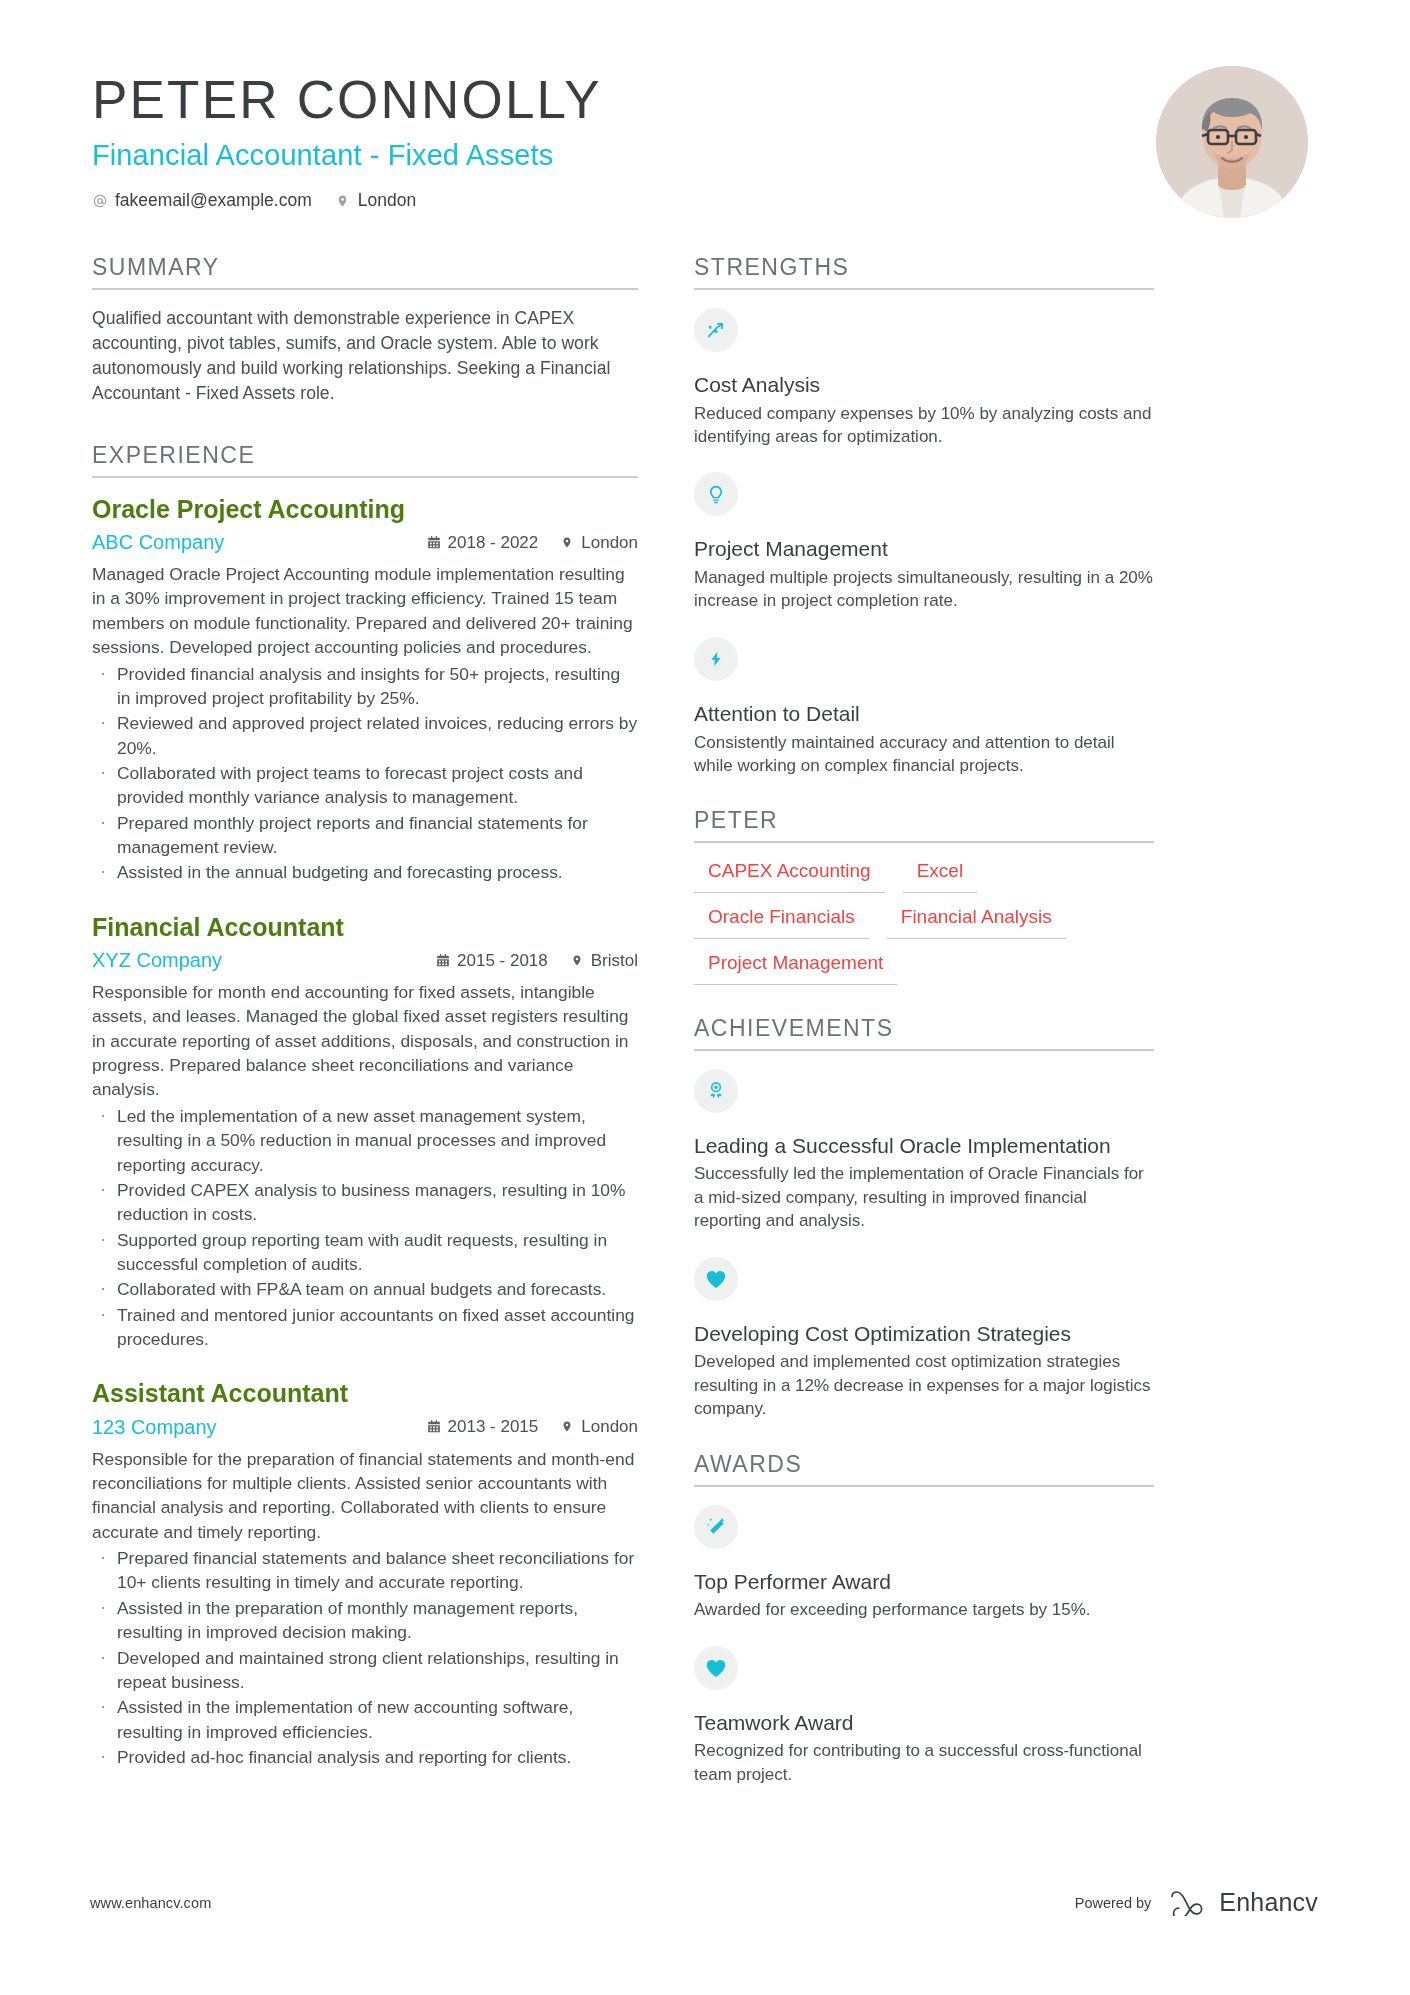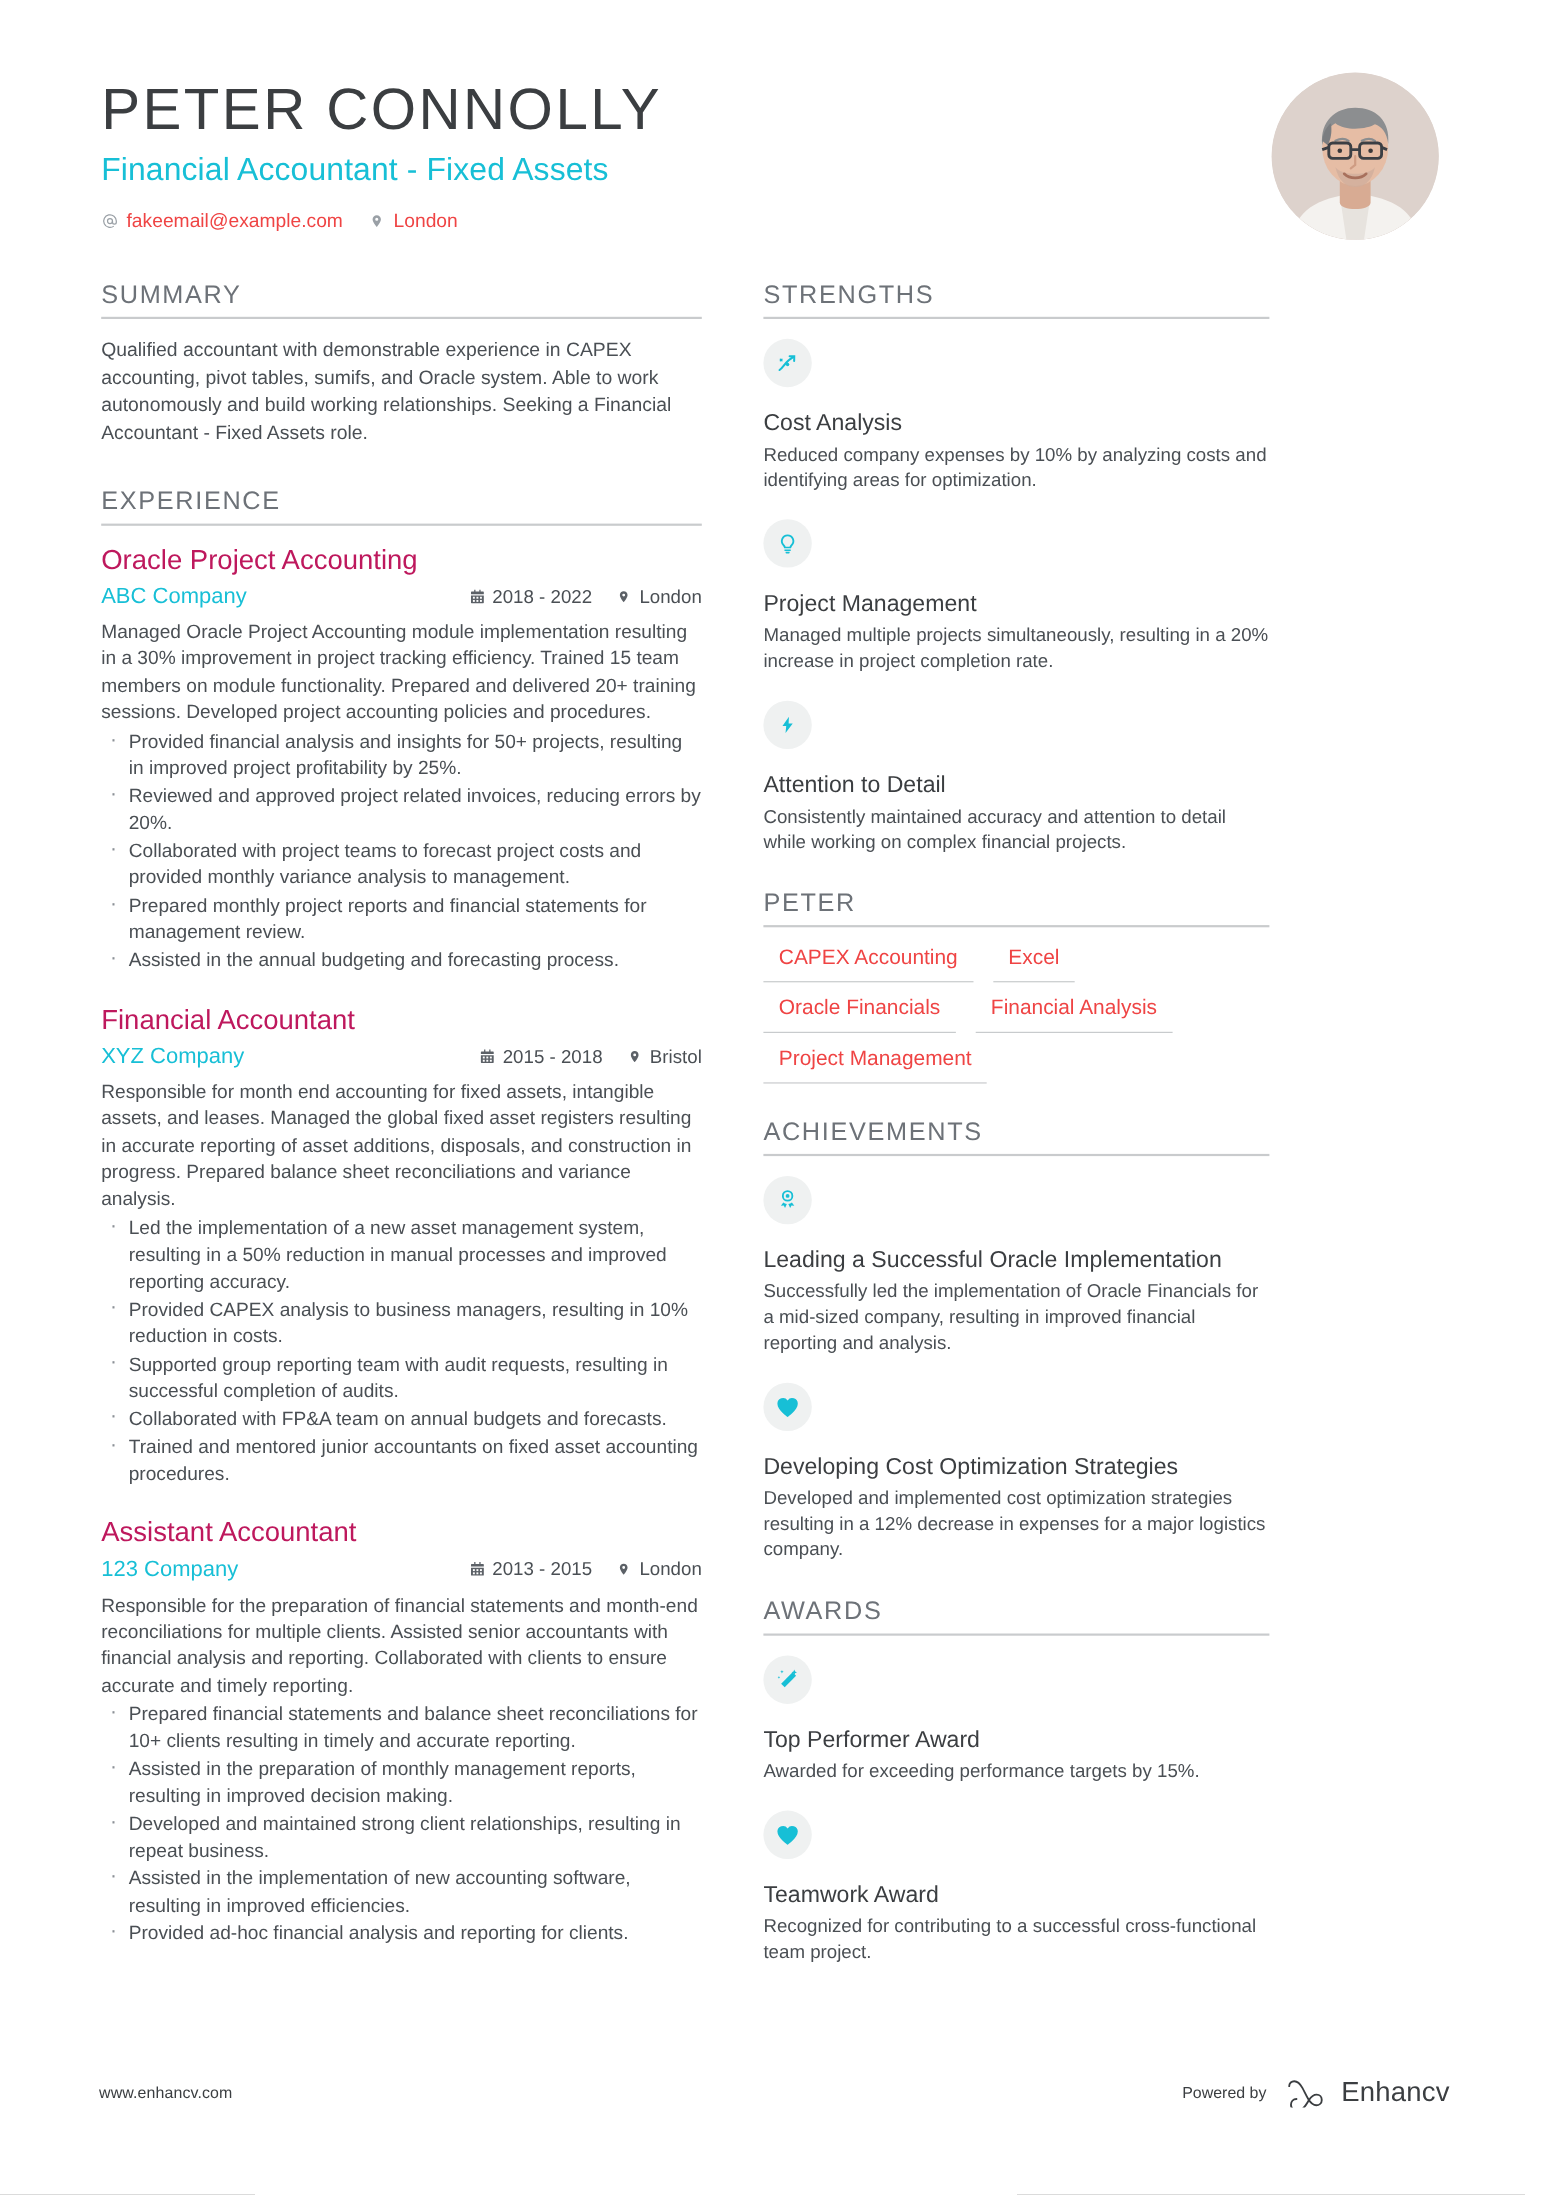--- a/index.html
+++ b/index.html
@@ -57,21 +57,21 @@
     display: flex;
     align-items: center;
     gap: 23px;
     margin-top: 20px;
   }
   .contact-item {
     display: flex;
     align-items: center;
     gap: 7px;
     font-size: 17.5px;
-    color: #ef4444;
+    color: #404040;
     line-height: 1;
   }
   .contact-item .c-ico {
     display: inline-flex;
     align-items: center;
     justify-content: center;
     width: 16px;
     height: 16px;
     color: #9aa0a6;
     flex: 0 0 auto;
@@ -125,22 +125,22 @@
     line-height: 1.42;
     color: #4a4f54;
   }
 
   
   .job { margin-bottom: 5px; }
   .job + .job { margin-top: 27px; }
 
   .job-role {
     font-size: 25px;
-    font-weight: 400;
-    color: #be185d;
+    font-weight: 700;
+    color: #4d7c0f;
     line-height: 1.25;
     margin-bottom: 5px;
   }
   .job-meta {
     display: flex;
     align-items: center;
     justify-content: space-between;
     margin-bottom: 8px;
   }
   .job-company {

